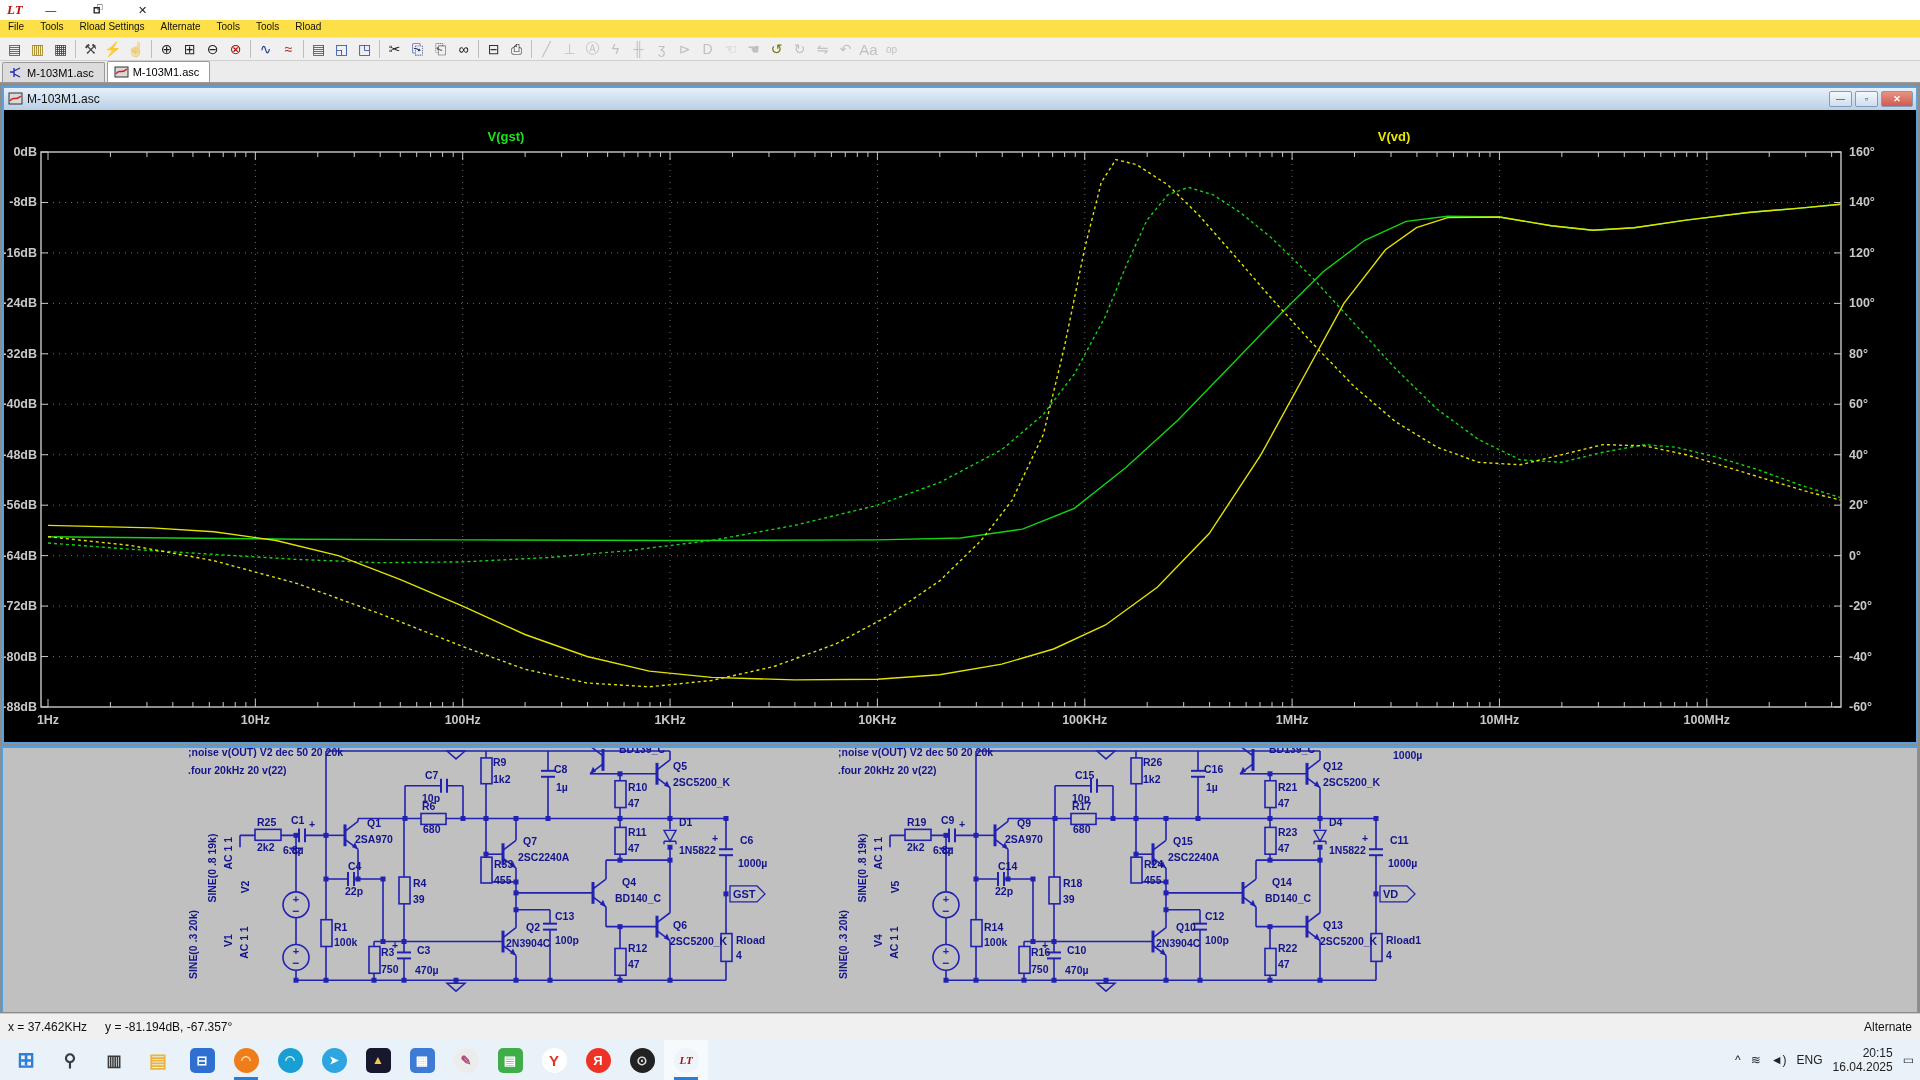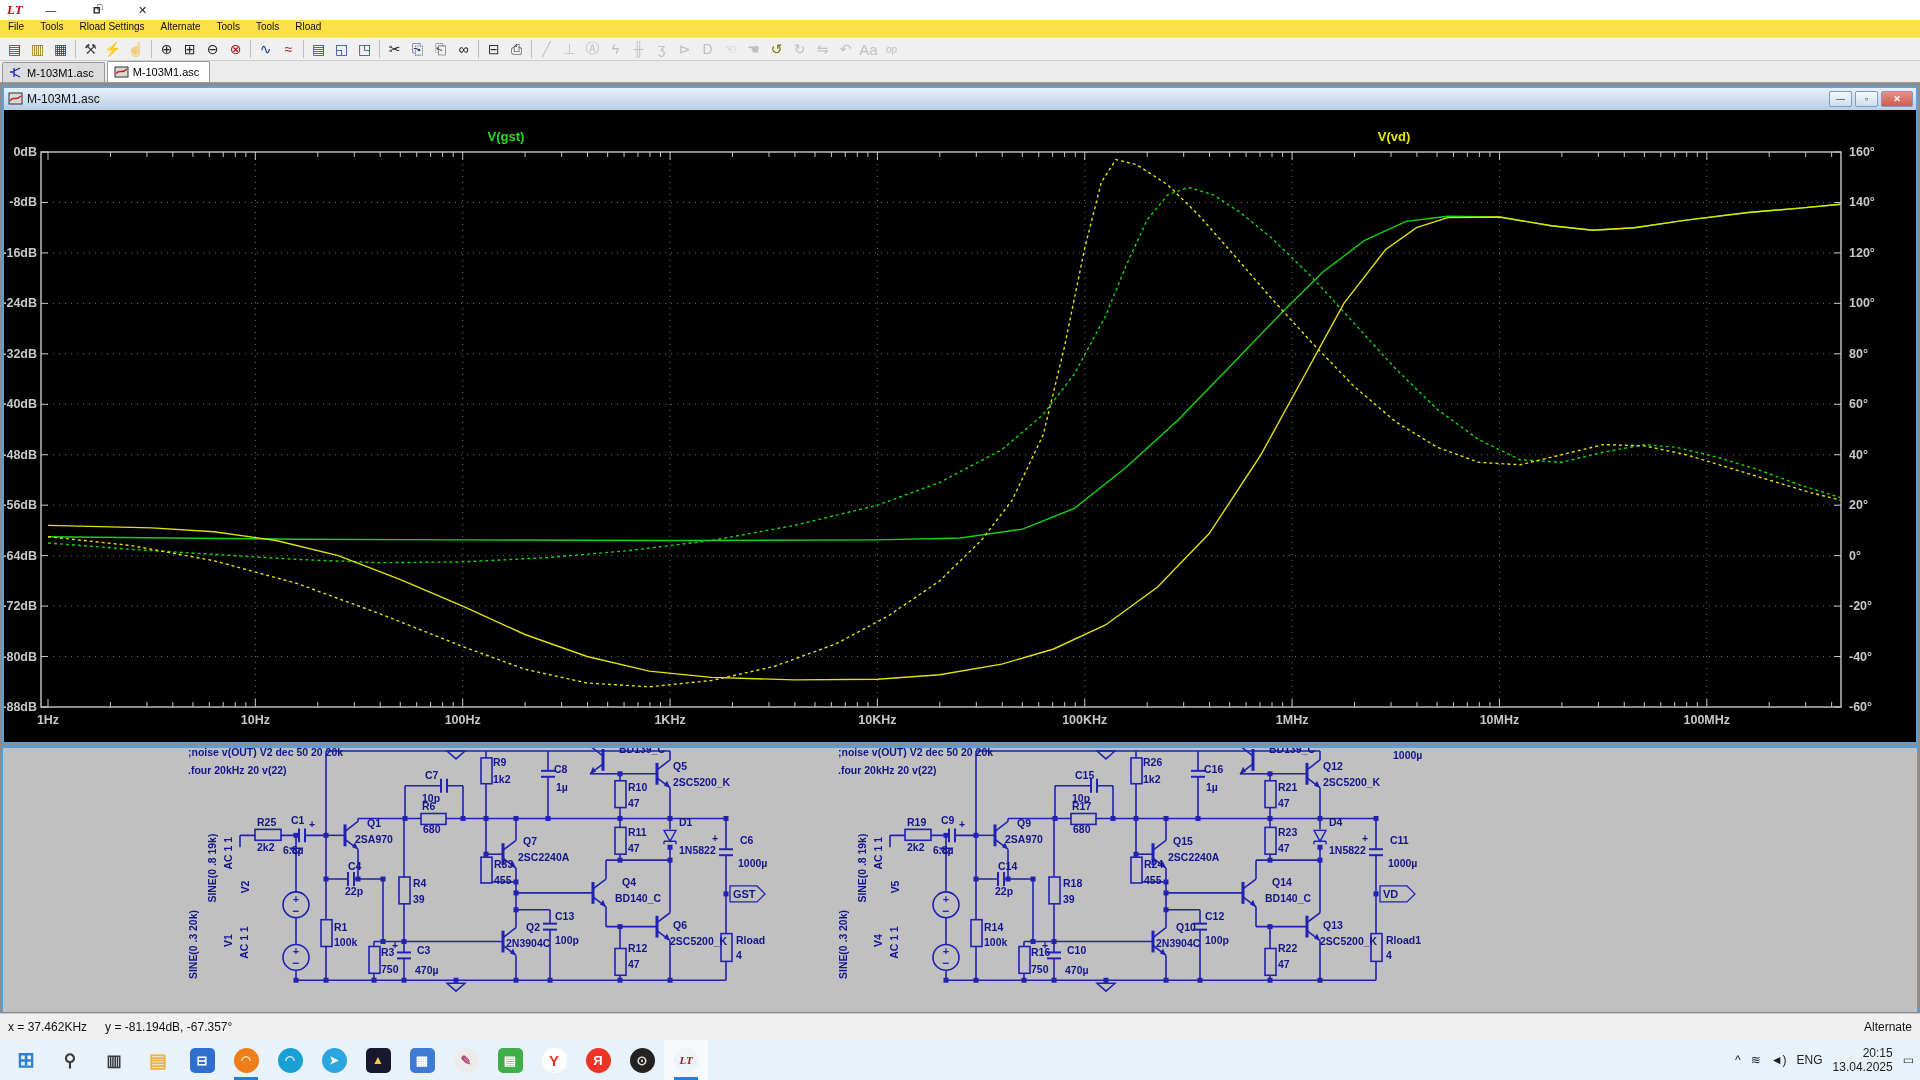--- a/index.html
+++ b/index.html
@@ -872,17 +872,17 @@
       <div class="tb-ic" style="background: rgb(238, 244, 249); color: rgb(168, 19, 19); font-size: 11px; font-family: &quot;Liberation Serif&quot;, serif; font-style: italic;">LT</div>
       <div class="tb-ind"></div>
     </div>
     <div class="tray">
       <span>^</span>
       <span>≋</span>
       <span>◄)</span>
       <span>ENG</span>
       <div class="clock">
         <div>20:15</div>
-        <div>13.04.2025</div>
+        <div>16.04.2025</div>
       </div>
       <span>▭</span>
     </div>
   </div>
 
 </body></html>

